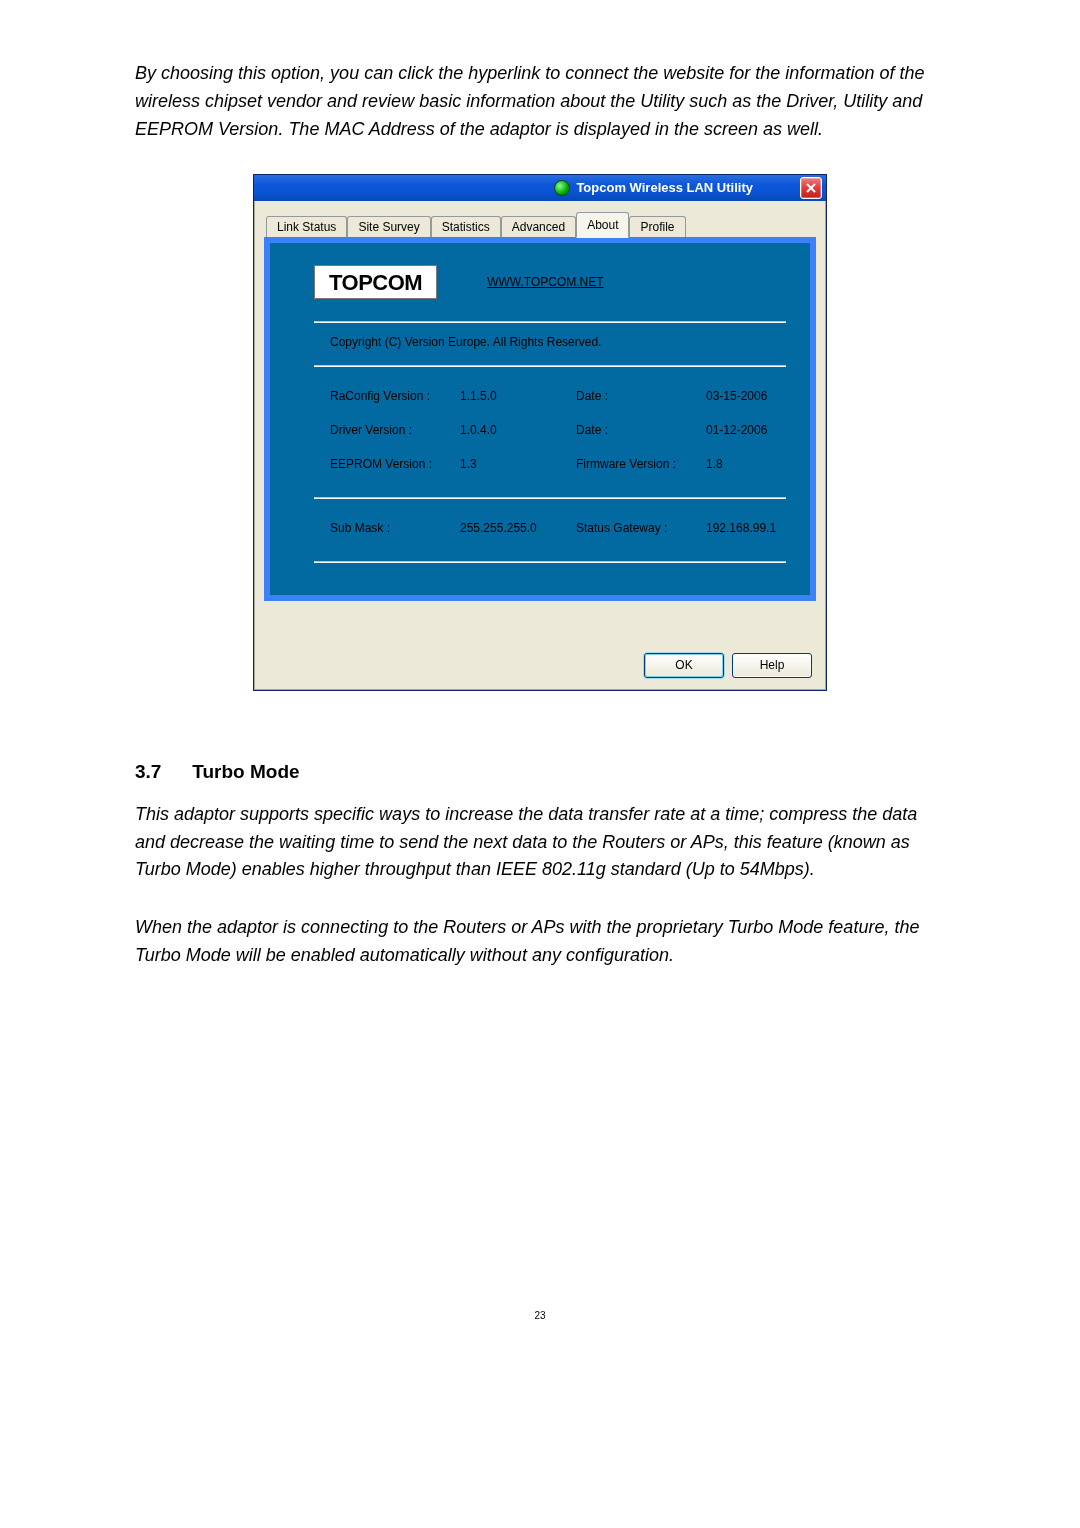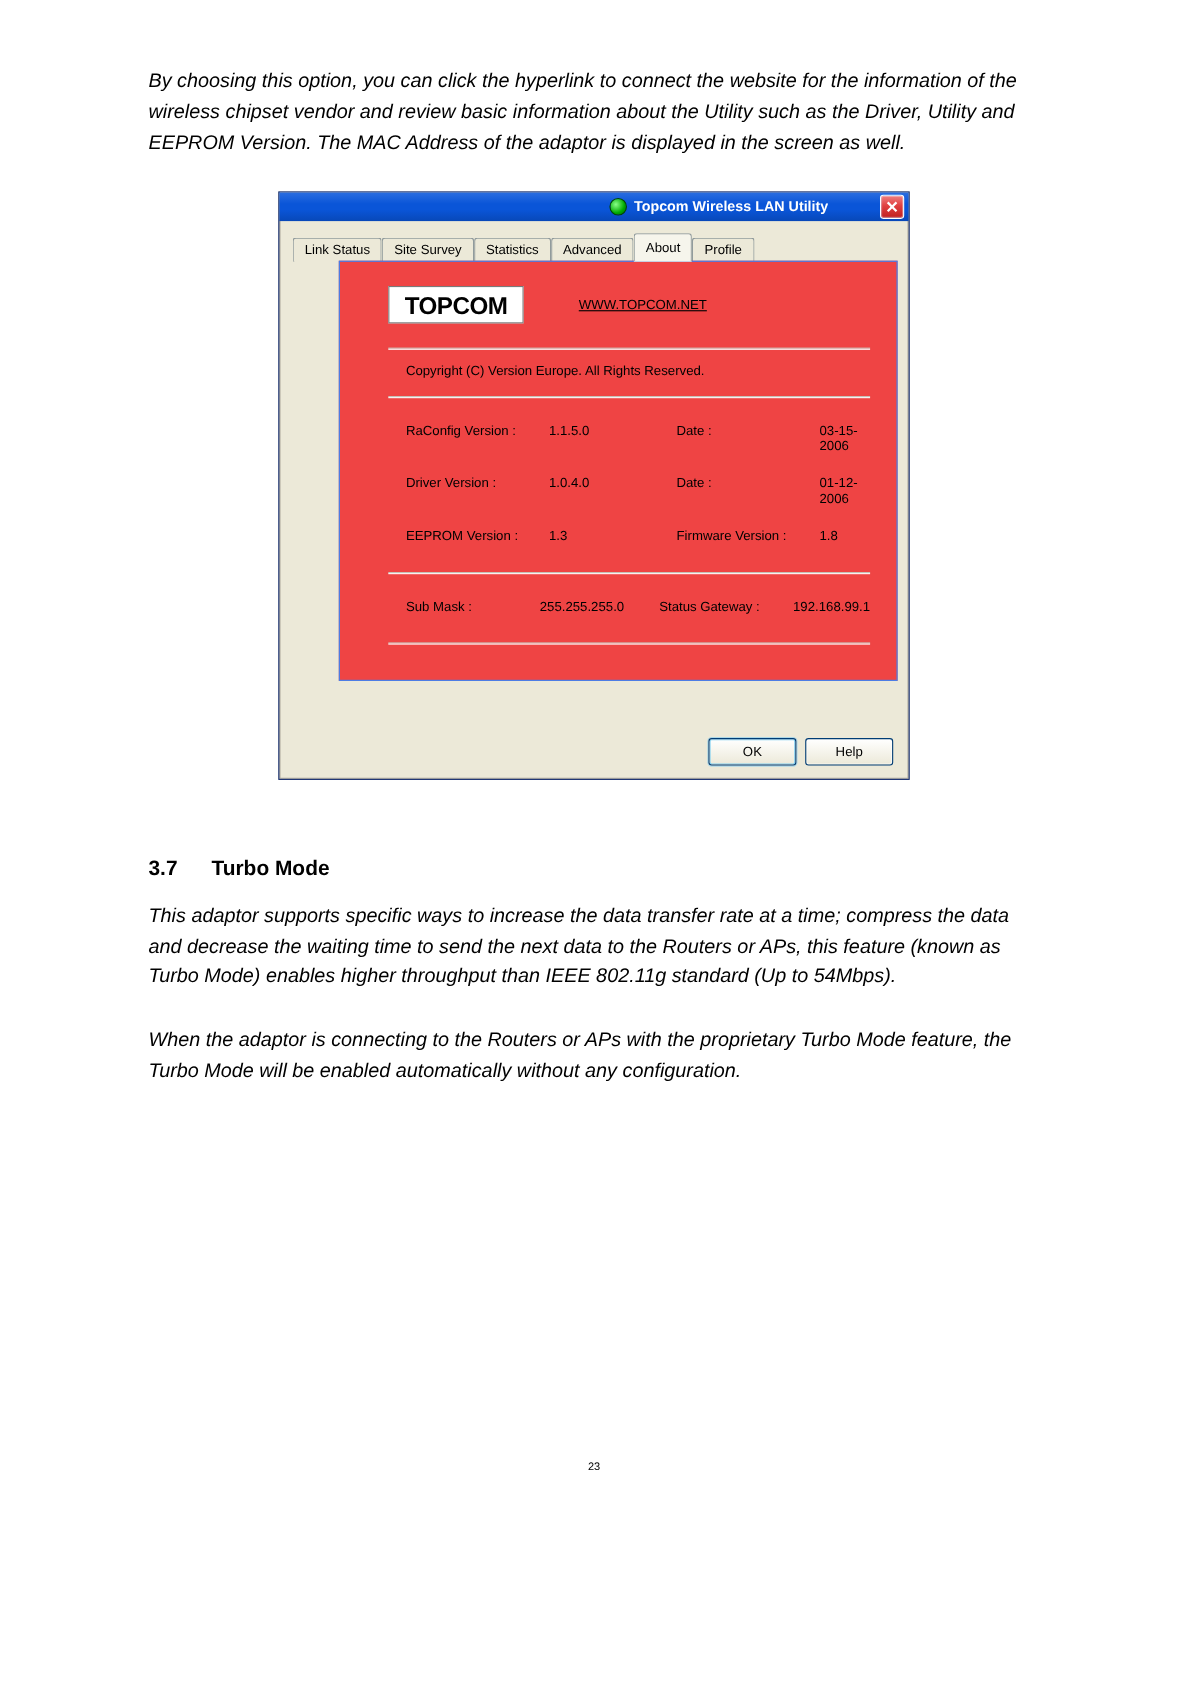--- a/index.html
+++ b/index.html
@@ -105,26 +105,25 @@
     position: relative;
   }
   .tab.active {
     background: #f6f5ec;
     padding-top: 5px;
     padding-bottom: 5px;
     z-index: 2;
     border-bottom: 1px solid #f6f5ec;
   }
   .tab-panel {
-    border: 1px solid #3b82f6;
-    background: #ef4444;
+    border: 6px solid #3b82f6;
+    background: #0369a1;
     padding: 22px 24px 20px 44px;
     position: relative;
     z-index: 1;
-    margin-left: 44px;
   }
   .brand-row {
     display: flex;
     align-items: center;
     gap: 50px;
     margin-bottom: 22px;
   }
   .brand-box {
     border: 1px solid #7a7a7a;
     background: #ffffff;

